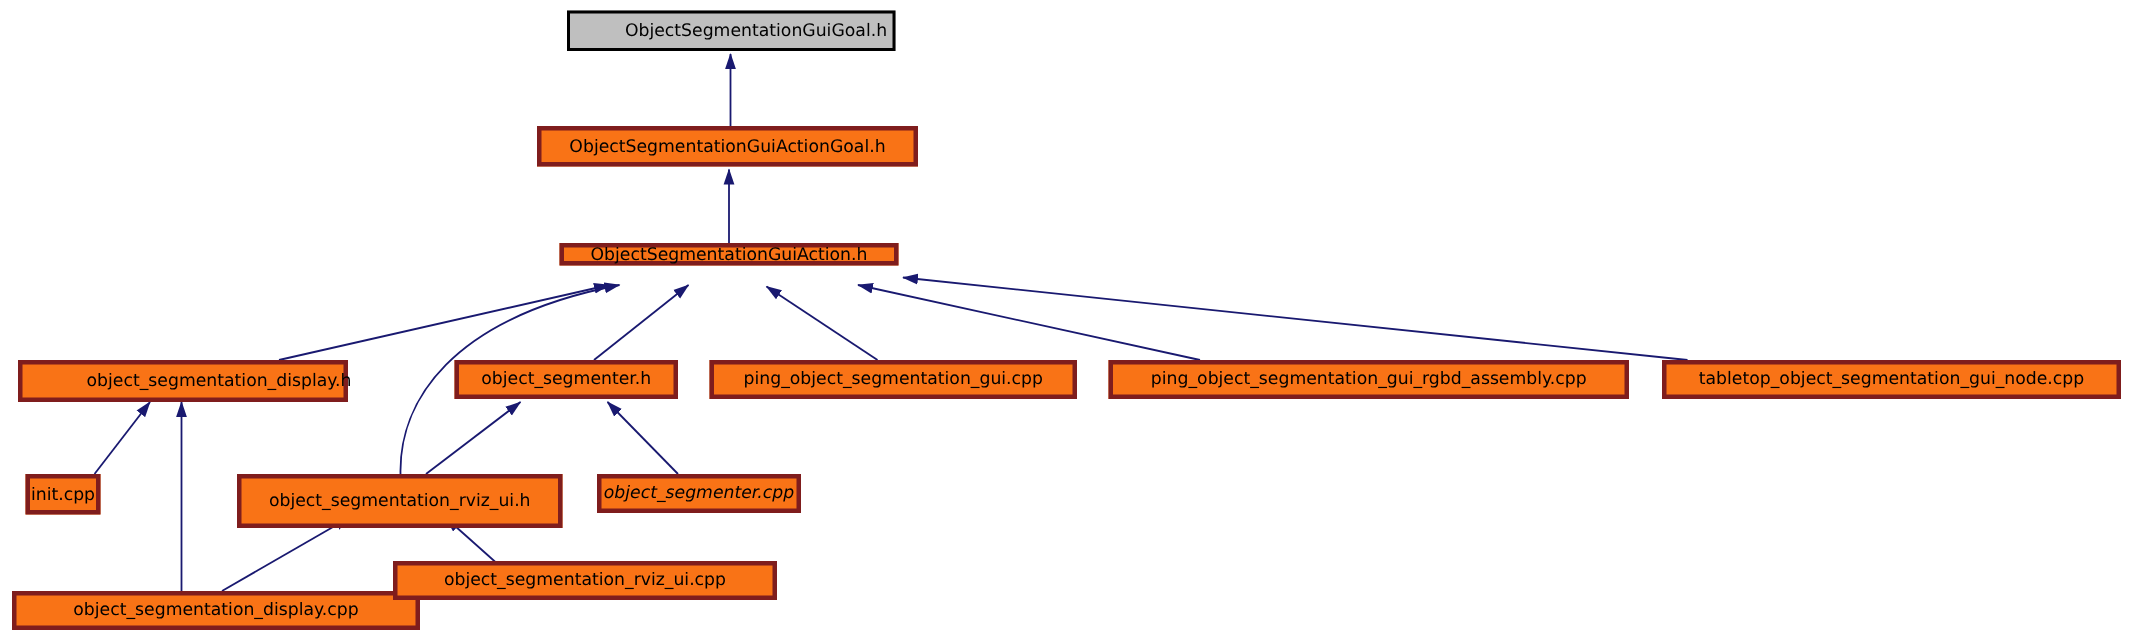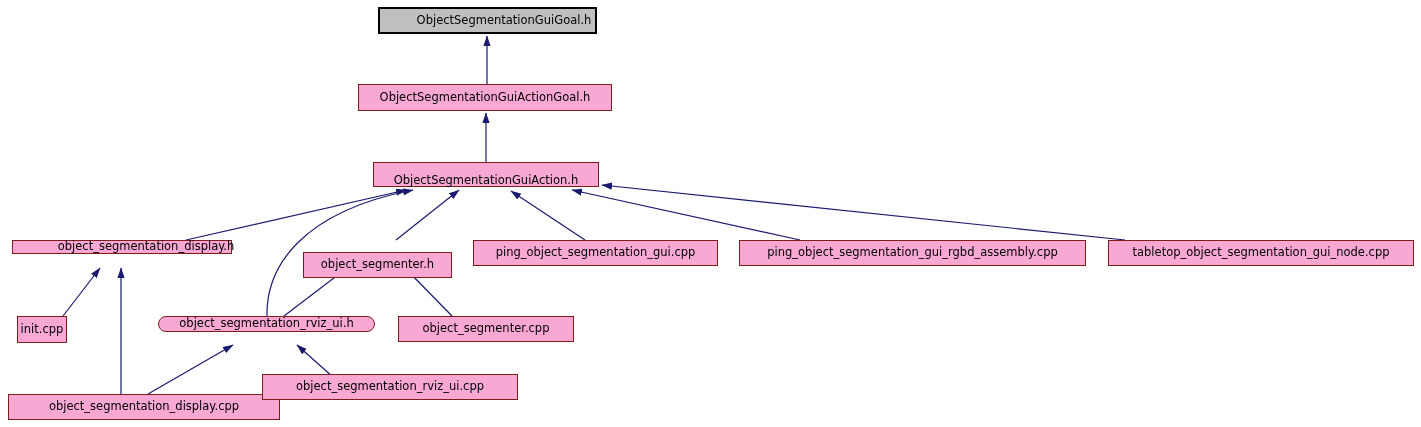--- a/index.html
+++ b/index.html
@@ -19,22 +19,22 @@
     position: absolute;
     left: 0;
     top: 0;
     width: 100%;
     height: 100%;
     pointer-events: none;
   }
   .node {
     position: absolute;
     box-sizing: border-box;
-    background: #f9a8d4;
-    border: 1px solid #7f1d1d;
+    background: #f97316;
+    border: 3px solid #7f1d1d;
     display: flex;
     align-items: center;
     justify-content: center;
     font-size: 11.5px;
     line-height: 1;
     color: #000000;
     white-space: nowrap;
     cursor: pointer;
   }
   .node.root {
@@ -74,45 +74,45 @@
         <path d="M352,394 L297,345" fill="none" stroke="#191970" stroke-width="1.2" marker-end="url(#arrowhead)"></path>
       </g>
   </svg>
   <div id="nodes-layer">
       <div class="node root" style="left: 378px; top: 7px; width: 219px; height: 27px;">
         <span class="node-label">ObjectSegmentationGuiGoal.h</span>
       </div>
       <div class="node" style="left: 358px; top: 84px; width: 254px; height: 27px;">
         <span class="node-label">ObjectSegmentationGuiActionGoal.h</span>
       </div>
-      <div class="node" style="left: 373px; top: 162px; width: 226px; height: 25px; align-items: flex-end;">
+      <div class="node" style="left: 373px; top: 162px; width: 226px; height: 15px;">
         <span class="node-label">ObjectSegmentationGuiAction.h</span>
       </div>
-      <div class="node" style="left: 12px; top: 240px; width: 220px; height: 14px; padding-left: 48px;">
+      <div class="node" style="left: 12px; top: 240px; width: 220px; height: 28px; padding-left: 48px;">
         <span class="node-label">object_segmentation_display.h</span>
       </div>
-      <div class="node" style="left: 303px; top: 240px; width: 149px; height: 26px; margin-top: 12px;">
+      <div class="node" style="left: 303px; top: 240px; width: 149px; height: 26px;">
         <span class="node-label">object_segmenter.h</span>
       </div>
       <div class="node" style="left: 473px; top: 240px; width: 245px; height: 26px;">
         <span class="node-label">ping_object_segmentation_gui.cpp</span>
       </div>
       <div class="node" style="left: 739px; top: 240px; width: 347px; height: 26px;">
         <span class="node-label">ping_object_segmentation_gui_rgbd_assembly.cpp</span>
       </div>
       <div class="node" style="left: 1108px; top: 240px; width: 306px; height: 26px; text-align: right;">
         <span class="node-label">tabletop_object_segmentation_gui_node.cpp</span>
       </div>
       <div class="node" style="left: 17px; top: 316px; width: 50px; height: 27px;">
         <span class="node-label">init.cpp</span>
       </div>
-      <div class="node" style="left: 158px; top: 316px; width: 217px; height: 16px; border-radius: 10px;">
+      <div class="node" style="left: 158px; top: 316px; width: 217px; height: 36px;">
         <span class="node-label">object_segmentation_rviz_ui.h</span>
       </div>
-      <div class="node" style="left: 398px; top: 316px; width: 176px; height: 26px;">
+      <div class="node" style="left: 398px; top: 316px; width: 136px; height: 26px; font-style: italic;">
         <span class="node-label">object_segmenter.cpp</span>
       </div>
       <div class="node" style="left: 8px; top: 394px; width: 272px; height: 26px; text-align: center;">
         <span class="node-label">object_segmentation_display.cpp</span>
       </div>
       <div class="node" style="left: 262px; top: 374px; width: 256px; height: 26px; align-items: center;">
         <span class="node-label">object_segmentation_rviz_ui.cpp</span>
       </div>
     </div>
 </div>

